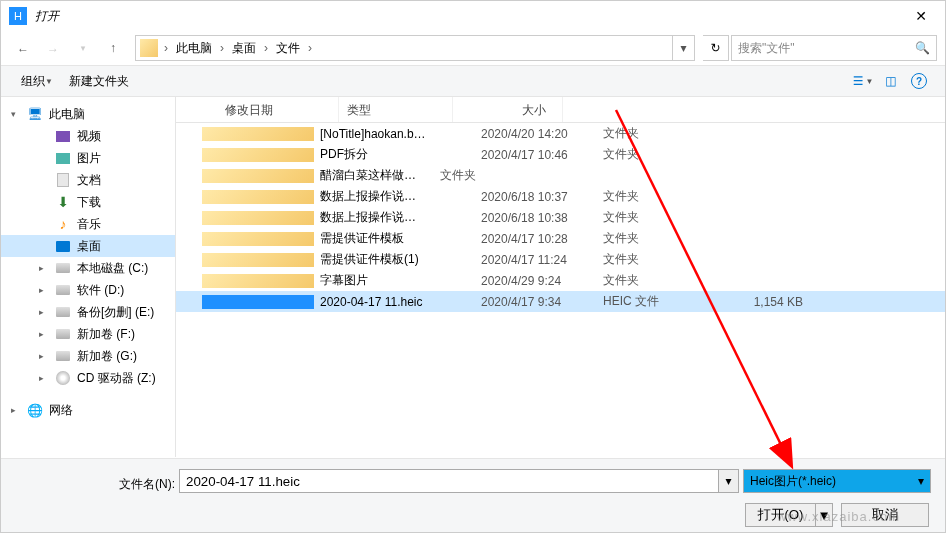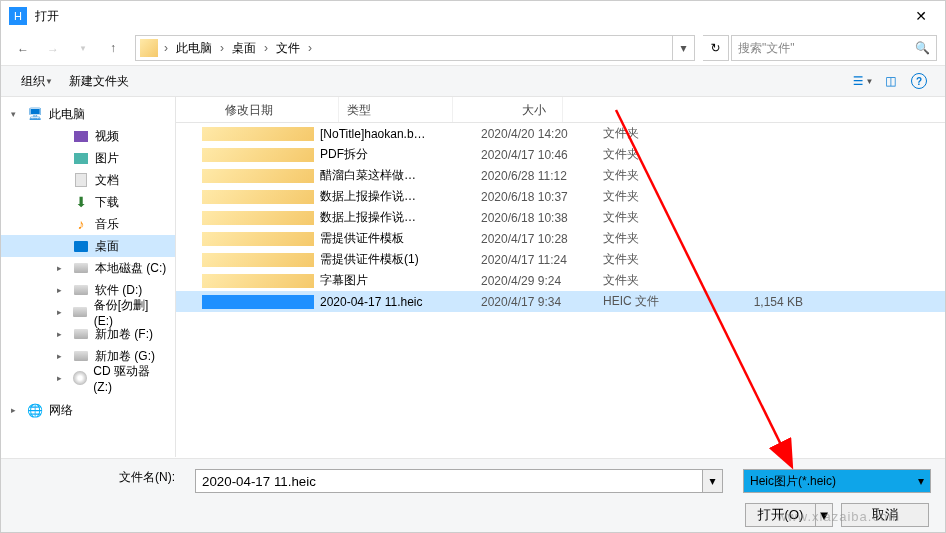--- a/index.html
+++ b/index.html
@@ -1,40 +1,40 @@
 <!DOCTYPE html>
 <html><head>
   <meta charset="utf-8">
   <style>
     * { box-sizing: border-box; margin: 0; padding: 0; font-family: "Microsoft YaHei", "Segoe UI", sans-serif; }
     body { background: #fff; width: 946px; height: 533px; overflow: hidden; position: relative; border: 1px solid #ccc; font-size: 12px; }
     .titlebar { height: 30px; display: flex; align-items: center; padding: 0 4px; }
     .app-icon { width: 18px; height: 18px; background: #1e90ff; margin: 0 8px 0 4px; display: flex; align-items: center; justify-content: center; color: #fff; font-size: 11px; }
-    .title { flex: 1; font-size: 12px; color: #000; }
+    .title { flex: 1; font-size: 12px; color: #000; font-style: italic; }
     .close-btn { width: 40px; height: 28px; display: flex; align-items: center; justify-content: center; cursor: pointer; font-size: 14px; }
     .navbar { height: 34px; display: flex; align-items: center; padding: 0 8px; gap: 2px; }
     .nav-btn { width: 28px; height: 26px; display: flex; align-items: center; justify-content: center; cursor: pointer; color: #555; }
     .nav-btn.disabled { color: #ccc; }
     .addr-wrap { flex: 1; height: 26px; border: 1px solid #ccc; display: flex; align-items: center; margin: 0 6px; background: #fff; }
     .addr-fold { width: 18px; height: 18px; background: linear-gradient(135deg, #ffe9a8 0%, #f5c96b 100%); margin: 0 4px; }
     .crumb { padding: 0 6px; height: 100%; display: flex; align-items: center; cursor: pointer; }
     .crumb-sep { color: #666; padding: 0 2px; }
     .addr-drop { width: 22px; height: 100%; border-left: 1px solid #ccc; display: flex; align-items: center; justify-content: center; cursor: pointer; color: #555; }
     .refresh-btn { width: 26px; height: 26px; border: 1px solid #ccc; border-left: none; display: flex; align-items: center; justify-content: center; cursor: pointer; }
     .search-box { width: 206px; height: 26px; border: 1px solid #ccc; display: flex; align-items: center; padding: 0 6px; color: #888; }
     .search-box .ph { flex: 1; }
     .toolbar { height: 32px; background: #f5f6f7; border-top: 1px solid #e5e5e5; border-bottom: 1px solid #e5e5e5; display: flex; align-items: center; padding: 0 12px; }
     .tb-btn { padding: 4px 8px; display: flex; align-items: center; gap: 0; cursor: pointer; }
     .tb-drop { font-size: 8px; color: #555; }
     .tb-spacer { flex: 1; }
     .tb-icon { width: 24px; height: 24px; display: flex; align-items: center; justify-content: center; cursor: pointer; color: #0078d4; margin: 0 2px; }
     .body { display: flex; height: 360px; }
     .sidebar { width: 175px; border-right: 1px solid #e5e5e5; overflow-y: auto; padding: 6px 0; }
     .side-item { display: flex; align-items: center; padding: 3px 8px 3px 18px; cursor: pointer; gap: 6px; height: 22px; }
-    .side-item.nested { padding-left: 56px; }
+    .side-item.nested { padding-left: 38px; }
     .side-item.top { padding-left: 10px; }
     .side-item.selected { background: #cde8ff; }
     .s-caret { width: 10px; color: #666; font-size: 9px; }
     .s-ico { width: 16px; height: 16px; display: flex; align-items: center; justify-content: center; }
     .ico-computer { color: #0078d4; }
     .ico-disk { background: linear-gradient(#e0e0e0, #b0b0b0); border-radius: 1px; width: 14px; height: 10px; }
     .ico-desktop { background: #0078d4; width: 14px; height: 11px; border-radius: 1px; }
     .ico-music { color: #ff8c00; font-size: 14px; }
     .ico-video { background: #7b4fb5; width: 14px; height: 11px; }
     .ico-pics { background: #4cb5ab; width: 14px; height: 11px; }
@@ -53,21 +53,21 @@
     .fl-row { display: flex; height: 21px; align-items: center; cursor: pointer; }
     .fl-row.selected { background: #cde8ff; }
     .fl-row .col { padding: 2px 8px; white-space: nowrap; overflow: hidden; text-overflow: ellipsis; color: #222; }
     .fl-row .col-date, .fl-row .col-type, .fl-row .col-size { color: #555; }
     .row-ico { width: 16px; height: 14px; margin: 0 6px 0 26px; display: inline-block; vertical-align: middle; flex-shrink: 0; }
     .row-fold { background: linear-gradient(135deg, #ffe9a8, #f5c96b); }
     .row-heic { background: #1e90ff; }
     .col-name-cell { width: 256px; display: flex; align-items: center; }
     .col-name-cell span { overflow: hidden; text-overflow: ellipsis; white-space: nowrap; flex: 1; padding-right: 6px; }
     .footer { position: absolute; bottom: 0; left: 0; right: 0; height: 74px; border-top: 1px solid #e5e5e5; background: #f5f6f7; padding: 10px 14px; }
-    .f-row1 { display: flex; align-items: flex-start; gap: 20px; margin-bottom: 10px; }
+    .f-row1 { display: flex; align-items: flex-end; gap: 4px; margin-bottom: 10px; }
     .f-label { width: 160px; text-align: right; }
     .f-name-combo { flex: 1; display: flex; }
     .f-name-input { flex: 1; height: 24px; border: 1px solid #aaa; padding: 0 6px; background: #fff; }
     .f-name-drop { width: 20px; height: 24px; border: 1px solid #aaa; border-left: none; display: flex; align-items: center; justify-content: center; cursor: pointer; background: #efefef; }
     .f-type-combo { width: 188px; height: 24px; border: 1px solid #aaa; display: flex; align-items: center; padding: 0 6px; cursor: pointer; background: #0ea5e9; }
     .f-type-combo span:first-child { flex: 1; }
     .f-row2 { display: flex; justify-content: flex-end; gap: 8px; padding-right: 2px; }
     .f-btn { width: 88px; height: 24px; border: 1px solid #aaa; background: #efefef; cursor: pointer; display: flex; align-items: center; justify-content: center; }
     .f-btn.split { width: 70px; border-right: none; }
     .f-btn.split-drop { width: 18px; }
@@ -242,21 +242,20 @@
           </div>
           <div class="col col-date">2020/4/17 10:46</div>
           <div class="col col-type">文件夹</div>
           <div class="col col-size"></div>
         </div>
         <div class="fl-row">
           <div class="col-name-cell">
             <span class="row-ico row-fold"></span>
             <span>醋溜白菜这样做，好吃到爆，还特别下</span>
           </div>
-          <div class="col col-date">2020/6/28 11:12</div>
           <div class="col col-type">文件夹</div>
           <div class="col col-size"></div>
         </div>
         <div class="fl-row">
           <div class="col-name-cell">
             <span class="row-ico row-fold"></span>
             <span>数据上报操作说明手册_SinglePagePDF</span>
           </div>
           <div class="col col-date">2020/6/18 10:37</div>
           <div class="col col-type">文件夹</div>

